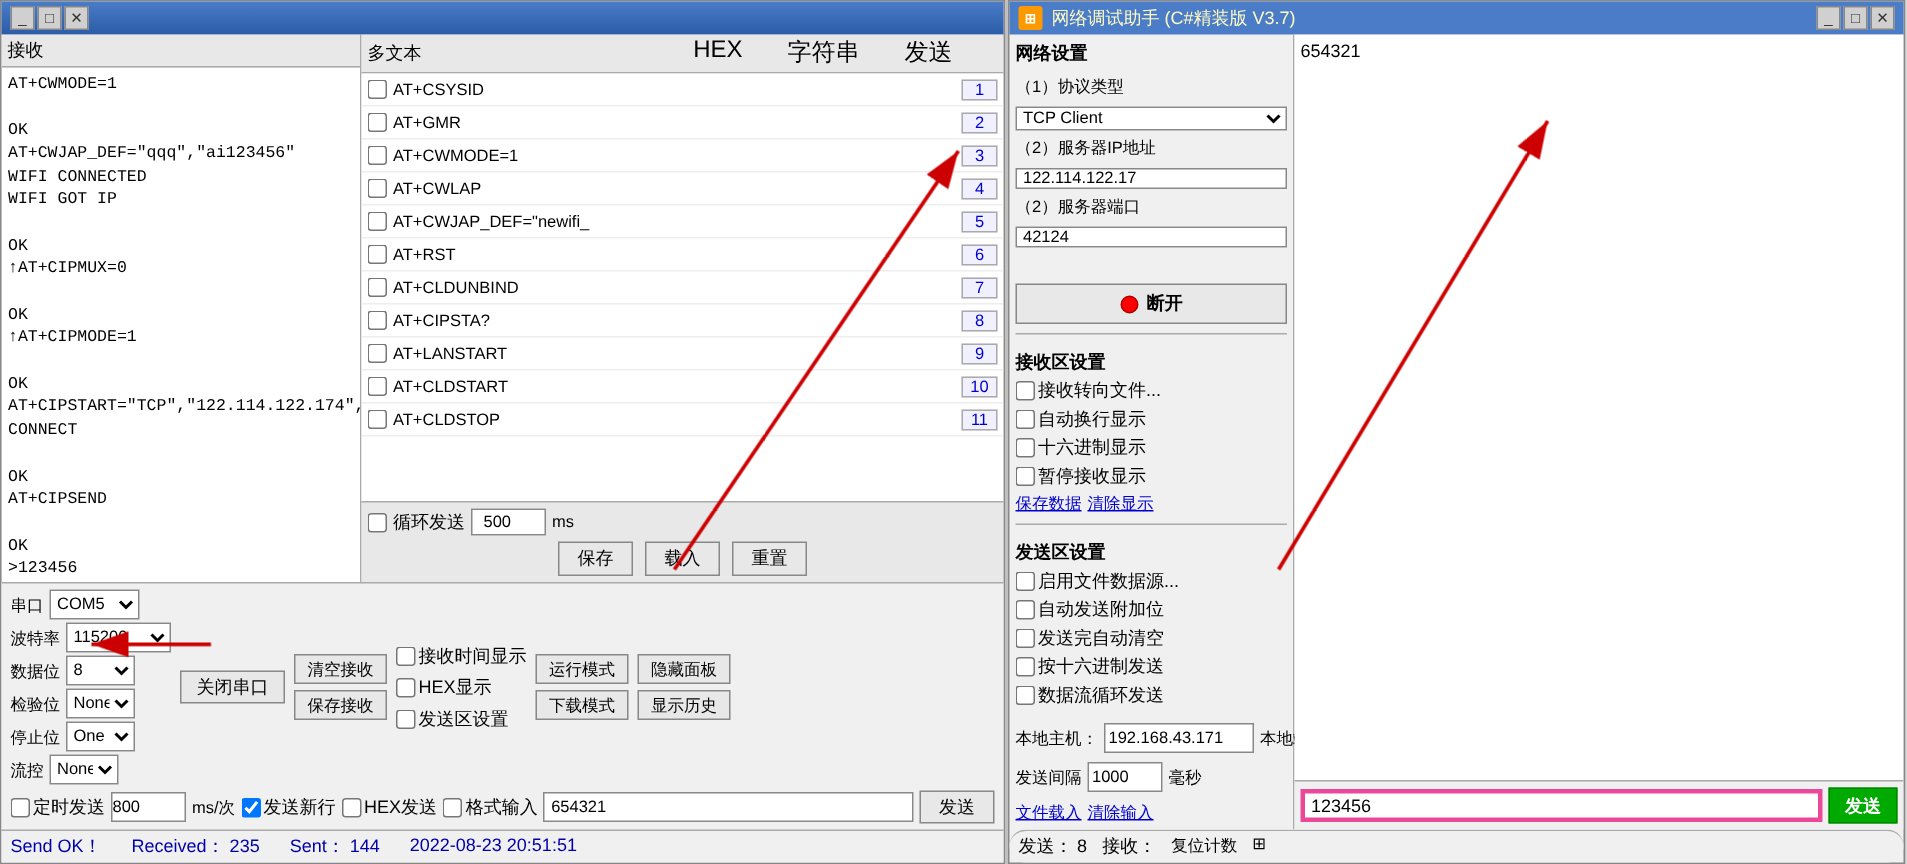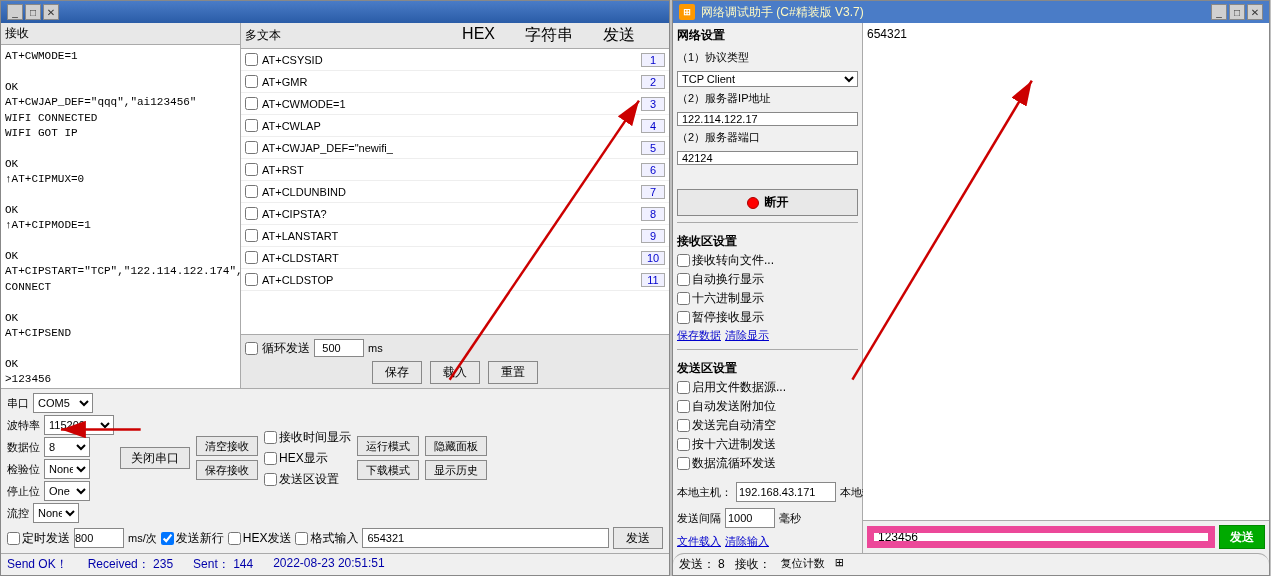--- a/index.html
+++ b/index.html
@@ -272,21 +272,21 @@
       color: #000;
     }
     .net-send-row {
       display: flex;
       align-items: center;
       padding: 4px;
       gap: 4px;
       background: #f0f0f0;
       border-top: 1px solid #aaa;
     }
-    .net-send-input { flex: 1; height: 22px; border: 7px solid #ec4899; font-size: 12px; padding: 0 4px; }
+    .net-send-input { flex: 1; height: 22px; border: 3px solid #ec4899; font-size: 12px; padding: 0 4px; }
     .net-send-btn {
       padding: 2px 10px;
       background: #00aa00;
       color: white;
       border: 1px solid #008800;
       cursor: pointer;
       font-size: 12px;
       height: 24px;
       font-weight: bold;
     }

